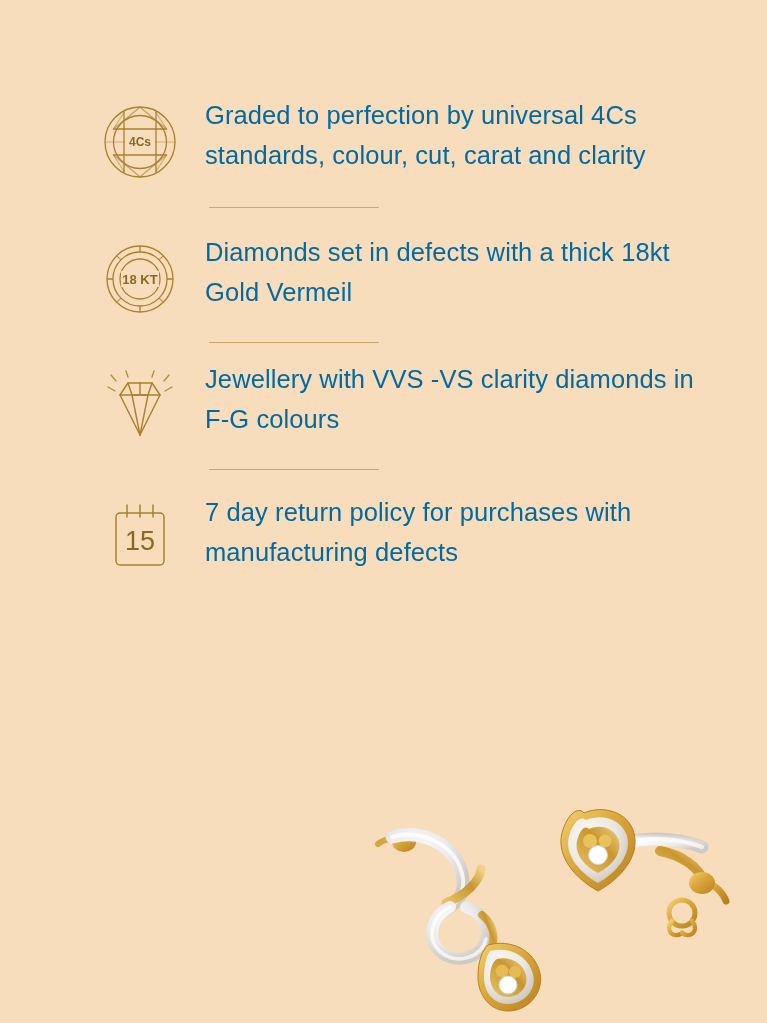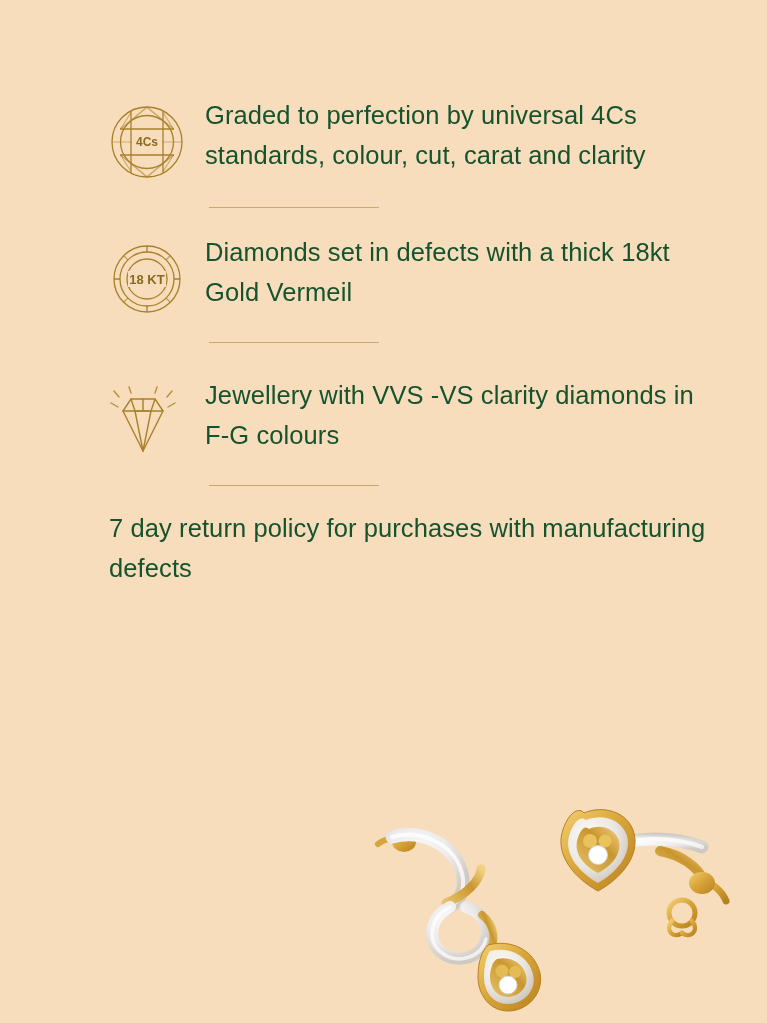--- a/index.html
+++ b/index.html
@@ -29,47 +29,47 @@
   .feature {
     display: flex;
     align-items: flex-start;
     padding: 0 0 0 92px;
   }
   .feature-icon {
     width: 96px;
     flex: 0 0 96px;
     display: flex;
     align-items: flex-start;
-    justify-content: flex-end;
+    justify-content: center;
     padding-top: 6px;
   }
   .feature-text {
     flex: 1 1 auto;
-    color: #14532d;
+    color: #0369a1;
     font-size: 25.5px;
     line-height: 40px;
     letter-spacing: 0.1px;
     padding-top: 0px;
     padding-left: 17px;
     padding-right: 60px;
     font-weight: 400;
   }
   .divider-wrap {
     padding-left: 209px;
   }
   .divider {
     width: 170px;
     height: 1px;
     background: #c9a96e;
     border: 0;
     margin: 0;
   }
   .f1 { margin-bottom: 24px; }
   .f2 { margin-top: 24px; margin-bottom: 22px; }
-  .f3 { margin-top: 32px; margin-bottom: 22px; }
+  .f3 { margin-top: 16px; margin-bottom: 22px; }
   .f4 { margin-top: 22px; }
 
   .earrings {
     position: absolute;
     left: 330px;
     top: 795px;
     width: 437px;
     height: 228px;
   }
   svg { display: block; }
@@ -145,20 +145,29 @@
         </svg>
       </div>
       <div class="feature-text">Jewellery with VVS -VS clarity diamonds in F-G colours</div>
     </div>
 
     <div class="divider-wrap">
       <hr class="divider">
     </div>
 
     <div class="feature f4">
+      <div class="feature-icon">
+        <svg width="82" height="82" viewBox="0 0 82 82">
+          <g fill="none" stroke="#a8812c" stroke-width="1.5" stroke-linecap="round">
+            <rect x="17" y="15" width="48" height="52" rx="4"></rect>
+            <path d="M28 7 L28 19 M41 7 L41 19 M54 7 L54 19"></path>
+          </g>
+          <text x="41" y="52" text-anchor="middle" font-family="'Liberation Sans', sans-serif" font-size="27" fill="#8a6a22">15</text>
+        </svg>
+      </div>
       <div class="feature-text">7 day return policy for purchases with manufacturing defects</div>
     </div>
 
   </div>
 
   <div class="earrings">
     <svg width="437" height="228" viewBox="0 0 437 228">
       <defs>
         <linearGradient id="gold" x1="0" y1="0" x2="1" y2="1">
           <stop offset="0%" stop-color="#f3cf72"></stop>

